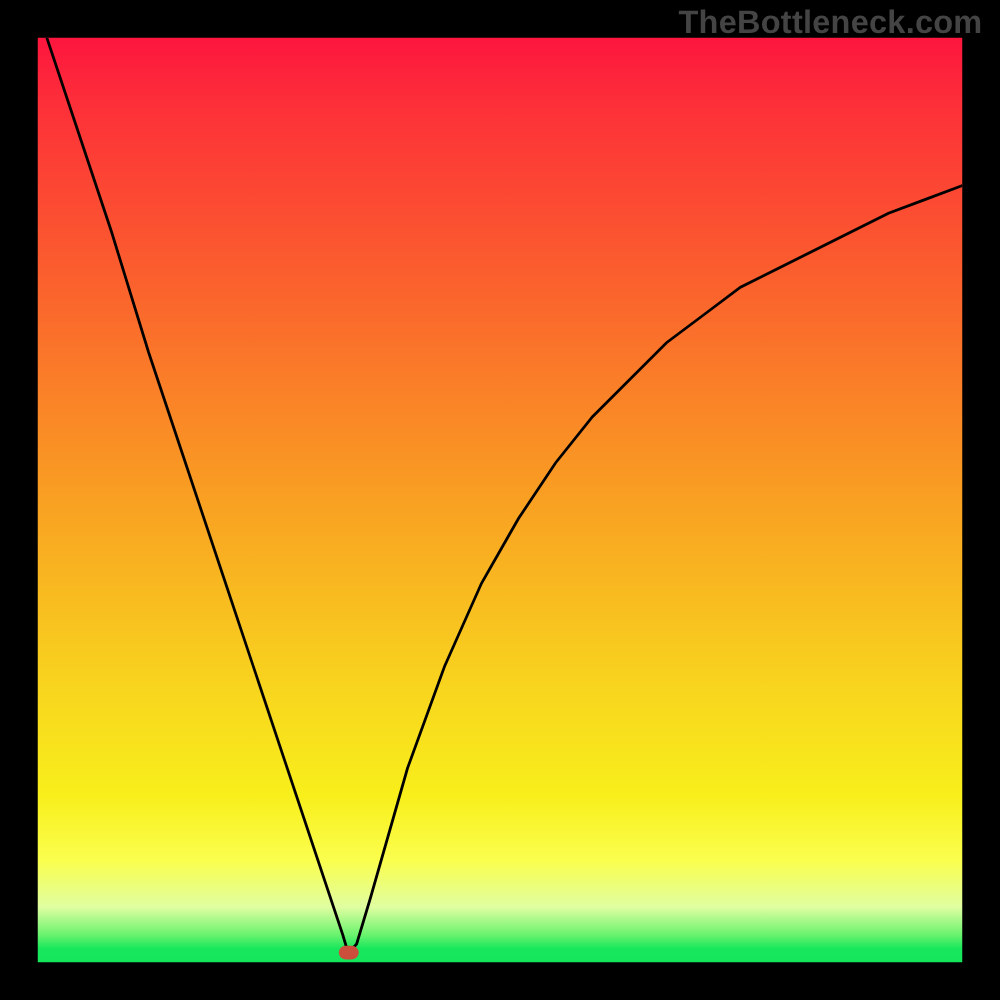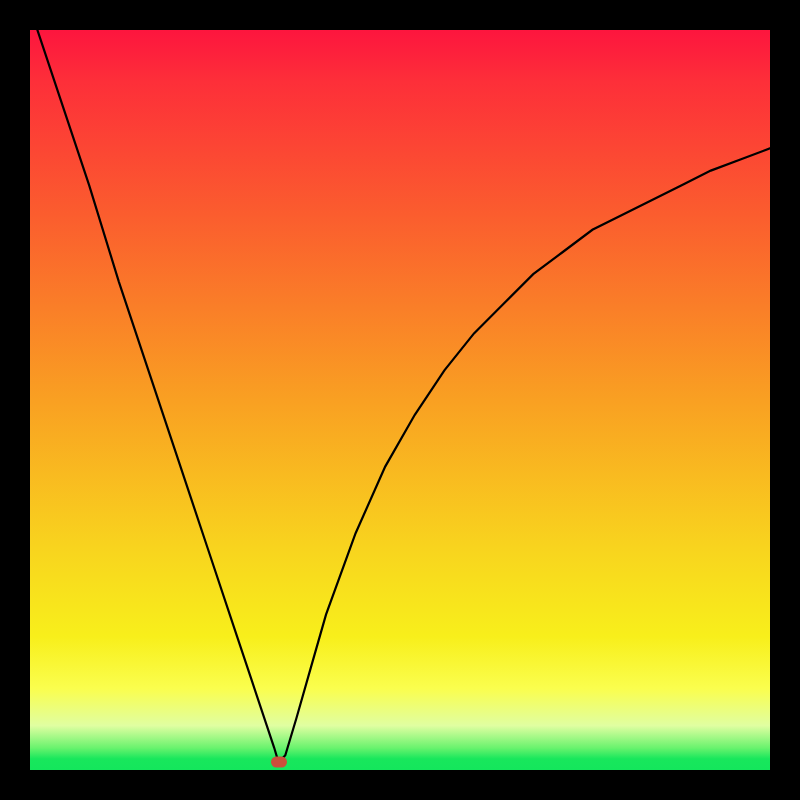--- a/index.html
+++ b/index.html
@@ -65,20 +65,21 @@
     height: 11px;
     border-radius: 6px;
     background: #cb4f3b;
     transform: translate(-50%, -50%);
   }
 </style>
 </head>
 <body>
 
 <div class="frame">
+  <div class="watermark">TheBottleneck.com</div>
 
   <div class="plot-area">
     <div class="gradient"></div>
 
     <svg class="curve" viewBox="0 0 740 740" preserveAspectRatio="none">
       <path id="curve-path" d="M0.0 -22.2 L29.6 66.6 L59.2 155.4 L88.8 251.6 L118.4 340.4 L148.0 429.2 L177.6 518.0 L207.2 606.8 L222.0 651.2 L236.8 695.6 L244.2 717.8 L248.6 732.6 L255.3 725.2 L266.4 688.2 L281.2 636.4 L296.0 584.6 L325.6 503.2 L355.2 436.6 L384.8 384.8 L414.4 340.4 L444.0 303.4 L473.6 273.8 L503.2 244.2 L532.8 222.0 L562.4 199.8 L592.0 185.0 L621.6 170.2 L651.2 155.4 L680.8 140.6 L710.4 129.5 L740.0 118.4" fill="none" stroke="#000" stroke-width="2.2" stroke-linecap="round"></path>
     </svg>
 
     <div class="marker" id="min-marker" style="left: 249px; top: 732px;"></div>
   </div>

